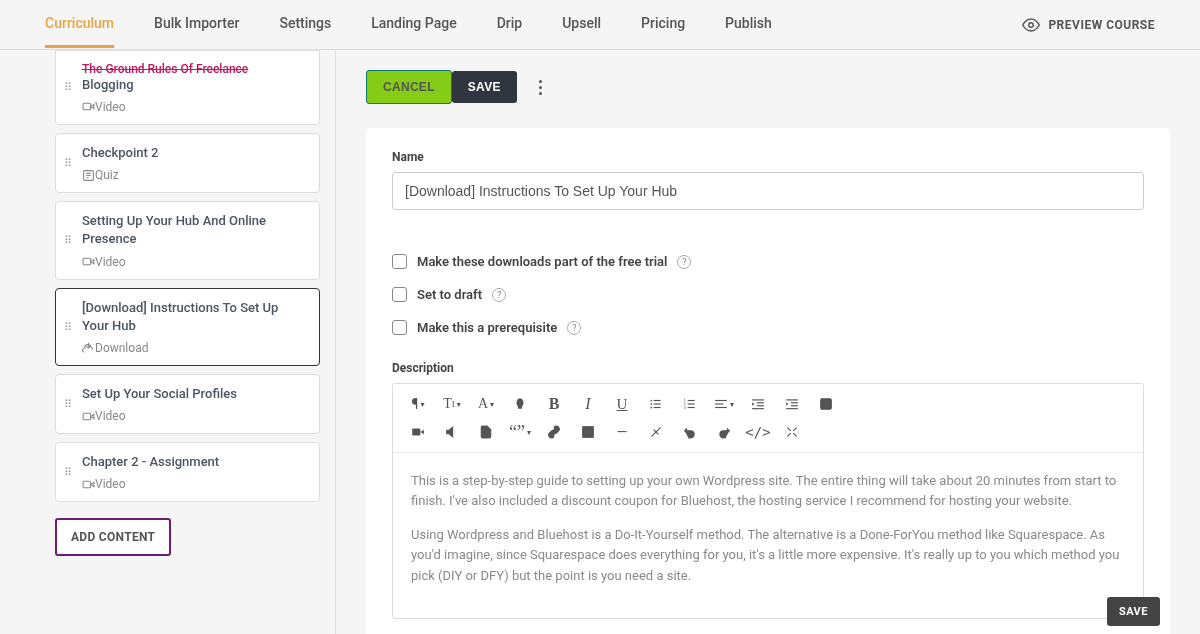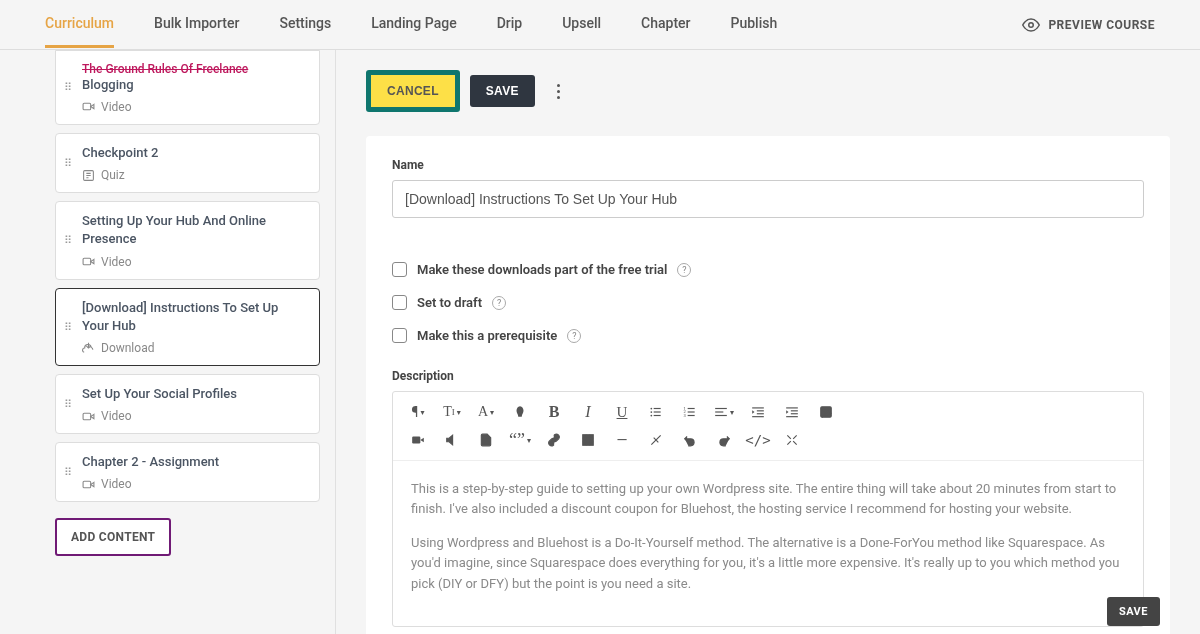--- a/index.html
+++ b/index.html
@@ -14,32 +14,32 @@
 .preview svg { width: 18px; height: 18px; }
 
 .layout { display: flex; height: calc(634px - 50px); }
 .sidebar { width: 335px; padding: 0 0 20px 0; overflow-y: auto; }
 .sidebar-inner { padding: 0 15px 0 55px; }
 
 .lesson { border: 1px solid #ddd; border-radius: 4px; background: #fff; margin-bottom: 8px; padding: 10px 12px 10px 26px; position: relative; cursor: pointer; }
 .lesson.active { border-color: #333; }
 .drag { position: absolute; left: 8px; top: 50%; transform: translateY(-50%); color: #999; font-size: 11px; line-height: 5px; letter-spacing: 1px; }
 .lesson-title { font-size: 13px; color: #4b5563; font-weight: 500; margin-bottom: 6px; line-height: 1.4; }
-.lesson-meta { display: flex; align-items: center; gap: 6px; color: #888; font-size: 12px; }
+.lesson-meta { display: flex; align-items: center; color: #888; font-size: 12px; }
 .lesson-meta svg { width: 13px; height: 13px; stroke: #888; }
 
 .add-content { border: 2px solid #701a75; border-radius: 3px; background: #fff; padding: 10px 14px; font-size: 12px; font-weight: 700; color: #555; cursor: pointer; margin-top: 8px; display: inline-block; letter-spacing: 0.3px; }
 
 .vline { width: 1px; background: #e0e0e0; }
 
 .main { flex: 1; padding: 20px 30px; overflow-y: auto; }
 .header-row { display: flex; align-items: center; margin-bottom: 24px; }
 .page-title { font-size: 22px; font-weight: 700; color: #3a3a3a; flex: 1; }
 .btn { border-radius: 3px; padding: 9px 16px; font-size: 12px; font-weight: 700; cursor: pointer; letter-spacing: 0.3px; }
-.btn-cancel { border: 5px solid #0f766e; background: #fde047; color: #555; margin-right: 10px; }
+.btn-cancel { border: 1px solid #0f766e; background: #84cc16; color: #555; }
 .btn-save { border: none; background: #2f3640; color: #fff; }
 .kebab { margin-left: 14px; cursor: pointer; color: #555; font-size: 18px; line-height: 4px; display: flex; flex-direction: column; gap: 3px; align-items: center; justify-content: center; width: 20px; }
 .kebab span { width: 3px; height: 3px; background: #555; border-radius: 50%; }
 
 .card { background: #fff; border-radius: 4px; padding: 22px 26px; }
 .field-label { font-size: 12px; font-weight: 700; color: #444; margin-bottom: 8px; display: block; }
 .name-input { width: 100%; border: 1px solid #ccc; border-radius: 3px; padding: 10px 12px; font-size: 14px; color: #555; background: #fff; }
 .check-row { display: flex; align-items: center; gap: 10px; margin: 18px 0 0 0; }
 .checkbox { width: 15px; height: 15px; border: 1.5px solid #888; border-radius: 3px; background: #fff; cursor: pointer; flex-shrink: 0; }
 .check-label { font-size: 13px; font-weight: 600; color: #444; }
@@ -61,21 +61,21 @@
 <body>
 
 <div class="topnav">
   <div class="tabs">
     <div class="tab active">Curriculum</div>
     <div class="tab">Bulk Importer</div>
     <div class="tab">Settings</div>
     <div class="tab">Landing Page</div>
     <div class="tab">Drip</div>
     <div class="tab">Upsell</div>
-    <div class="tab">Chapter</div>
+    <div class="tab">Pricing</div>
     <div class="tab">Publish</div>
   </div>
   <div class="spacer"></div>
   <div class="preview">
     <svg viewBox="0 0 24 24" fill="none" stroke="#555" stroke-width="2">
         <path d="M1 12s4-8 11-8 11 8 11 8-4 8-11 8-11-8-11-8z"></path>
         <circle cx="12" cy="12" r="3"></circle>
       </svg>
     <span>PREVIEW COURSE</span>
   </div>

